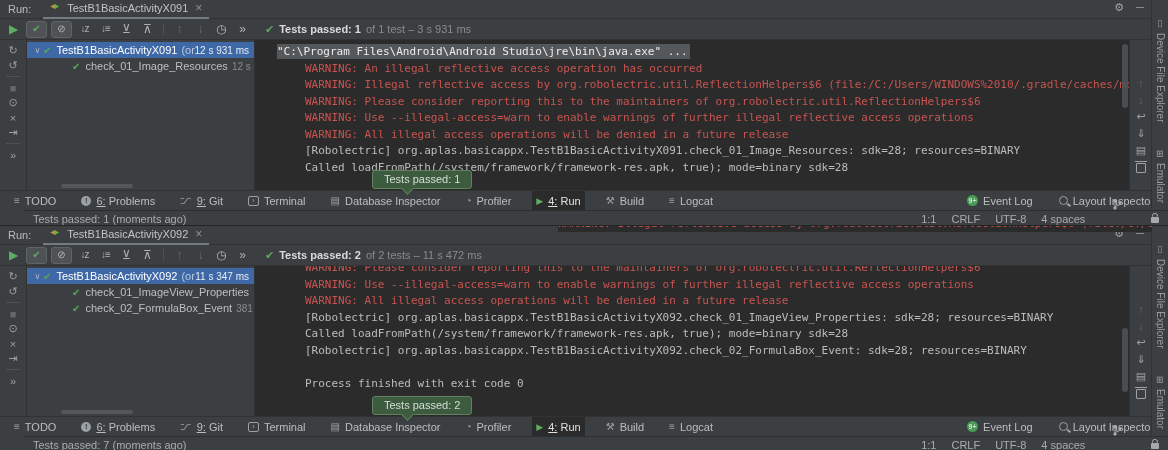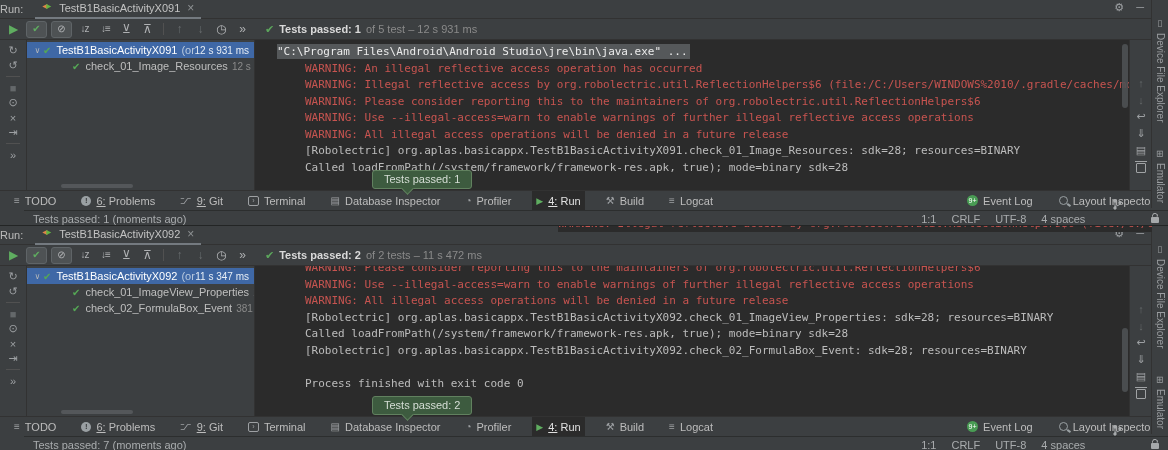--- a/index.html
+++ b/index.html
@@ -2,21 +2,21 @@
 <html><head>
 <meta charset="utf-8">
 <style>
   html,body{margin:0;padding:0;background:#2b2b2b;width:1168px;height:450px;overflow:hidden;
     font-family:"Liberation Sans",sans-serif;-webkit-font-smoothing:antialiased;}
   .panel{position:relative;width:1168px;height:225px;background:#3c3f41;overflow:hidden;color:#bbb;font-size:11px;}
   .panel + .panel{border-top:1px solid #232525;}
 
   
   .tab-row{height:18px;display:flex;align-items:center;position:relative;border-bottom:1px solid #323232;background:#3c3f41;z-index:4;}
-  .run-label{margin-right:12px;color:#bbb;}
+  .run-label{margin-left:8px;margin-right:12px;color:#bbb;}
   .tab{display:flex;align-items:center;height:18px;padding:0 7px;border-bottom:2px solid #747a80;background:#41444 6;}
   .tabicon{position:relative;width:12px;height:12px;margin-right:5px;}
   .ti-l{position:absolute;left:0;top:-2px;color:#e08547;font-size:10px;}
   .ti-r{position:absolute;left:4px;top:-2px;color:#62b543;font-size:10px;}
   .tab-title{color:#c3c3c3;}
   .tab-close{margin-left:7px;color:#8e9294;font-size:12px;line-height:10px;cursor:default;}
   .win-controls{position:absolute;right:24px;top:1px;display:flex;gap:12px;color:#9da0a3;font-size:11px;}
 
   
   .toolbar-row{height:20px;display:flex;align-items:center;padding-left:3px;border-bottom:1px solid #323232;background:#3c3f41;z-index:4;position:relative;}
@@ -136,21 +136,21 @@
     <span class="tb">⊻</span>
     <span class="tb">⊼</span>
     <span class="sep"></span>
     <span class="tb dim">↑</span>
     <span class="tb dim">↓</span>
     <span class="tb">◷</span>
     <span class="tb">»</span>
     <div class="summary">
       <span class="sum-check">✔</span>
       <span class="sum-strong">Tests passed: 1</span>
-      <span class="sum-rest">of 5 test – 12 s 931 ms</span>
+      <span class="sum-rest">of 1 test – 3 s 931 ms</span>
     </div>
   </div>
   <div class="content">
     <div class="left-strip">
 
     <span class="strip-btn">
           <span class="glyph">↻</span>
         </span>
         <span class="strip-btn">
           <span class="glyph">↺</span>

